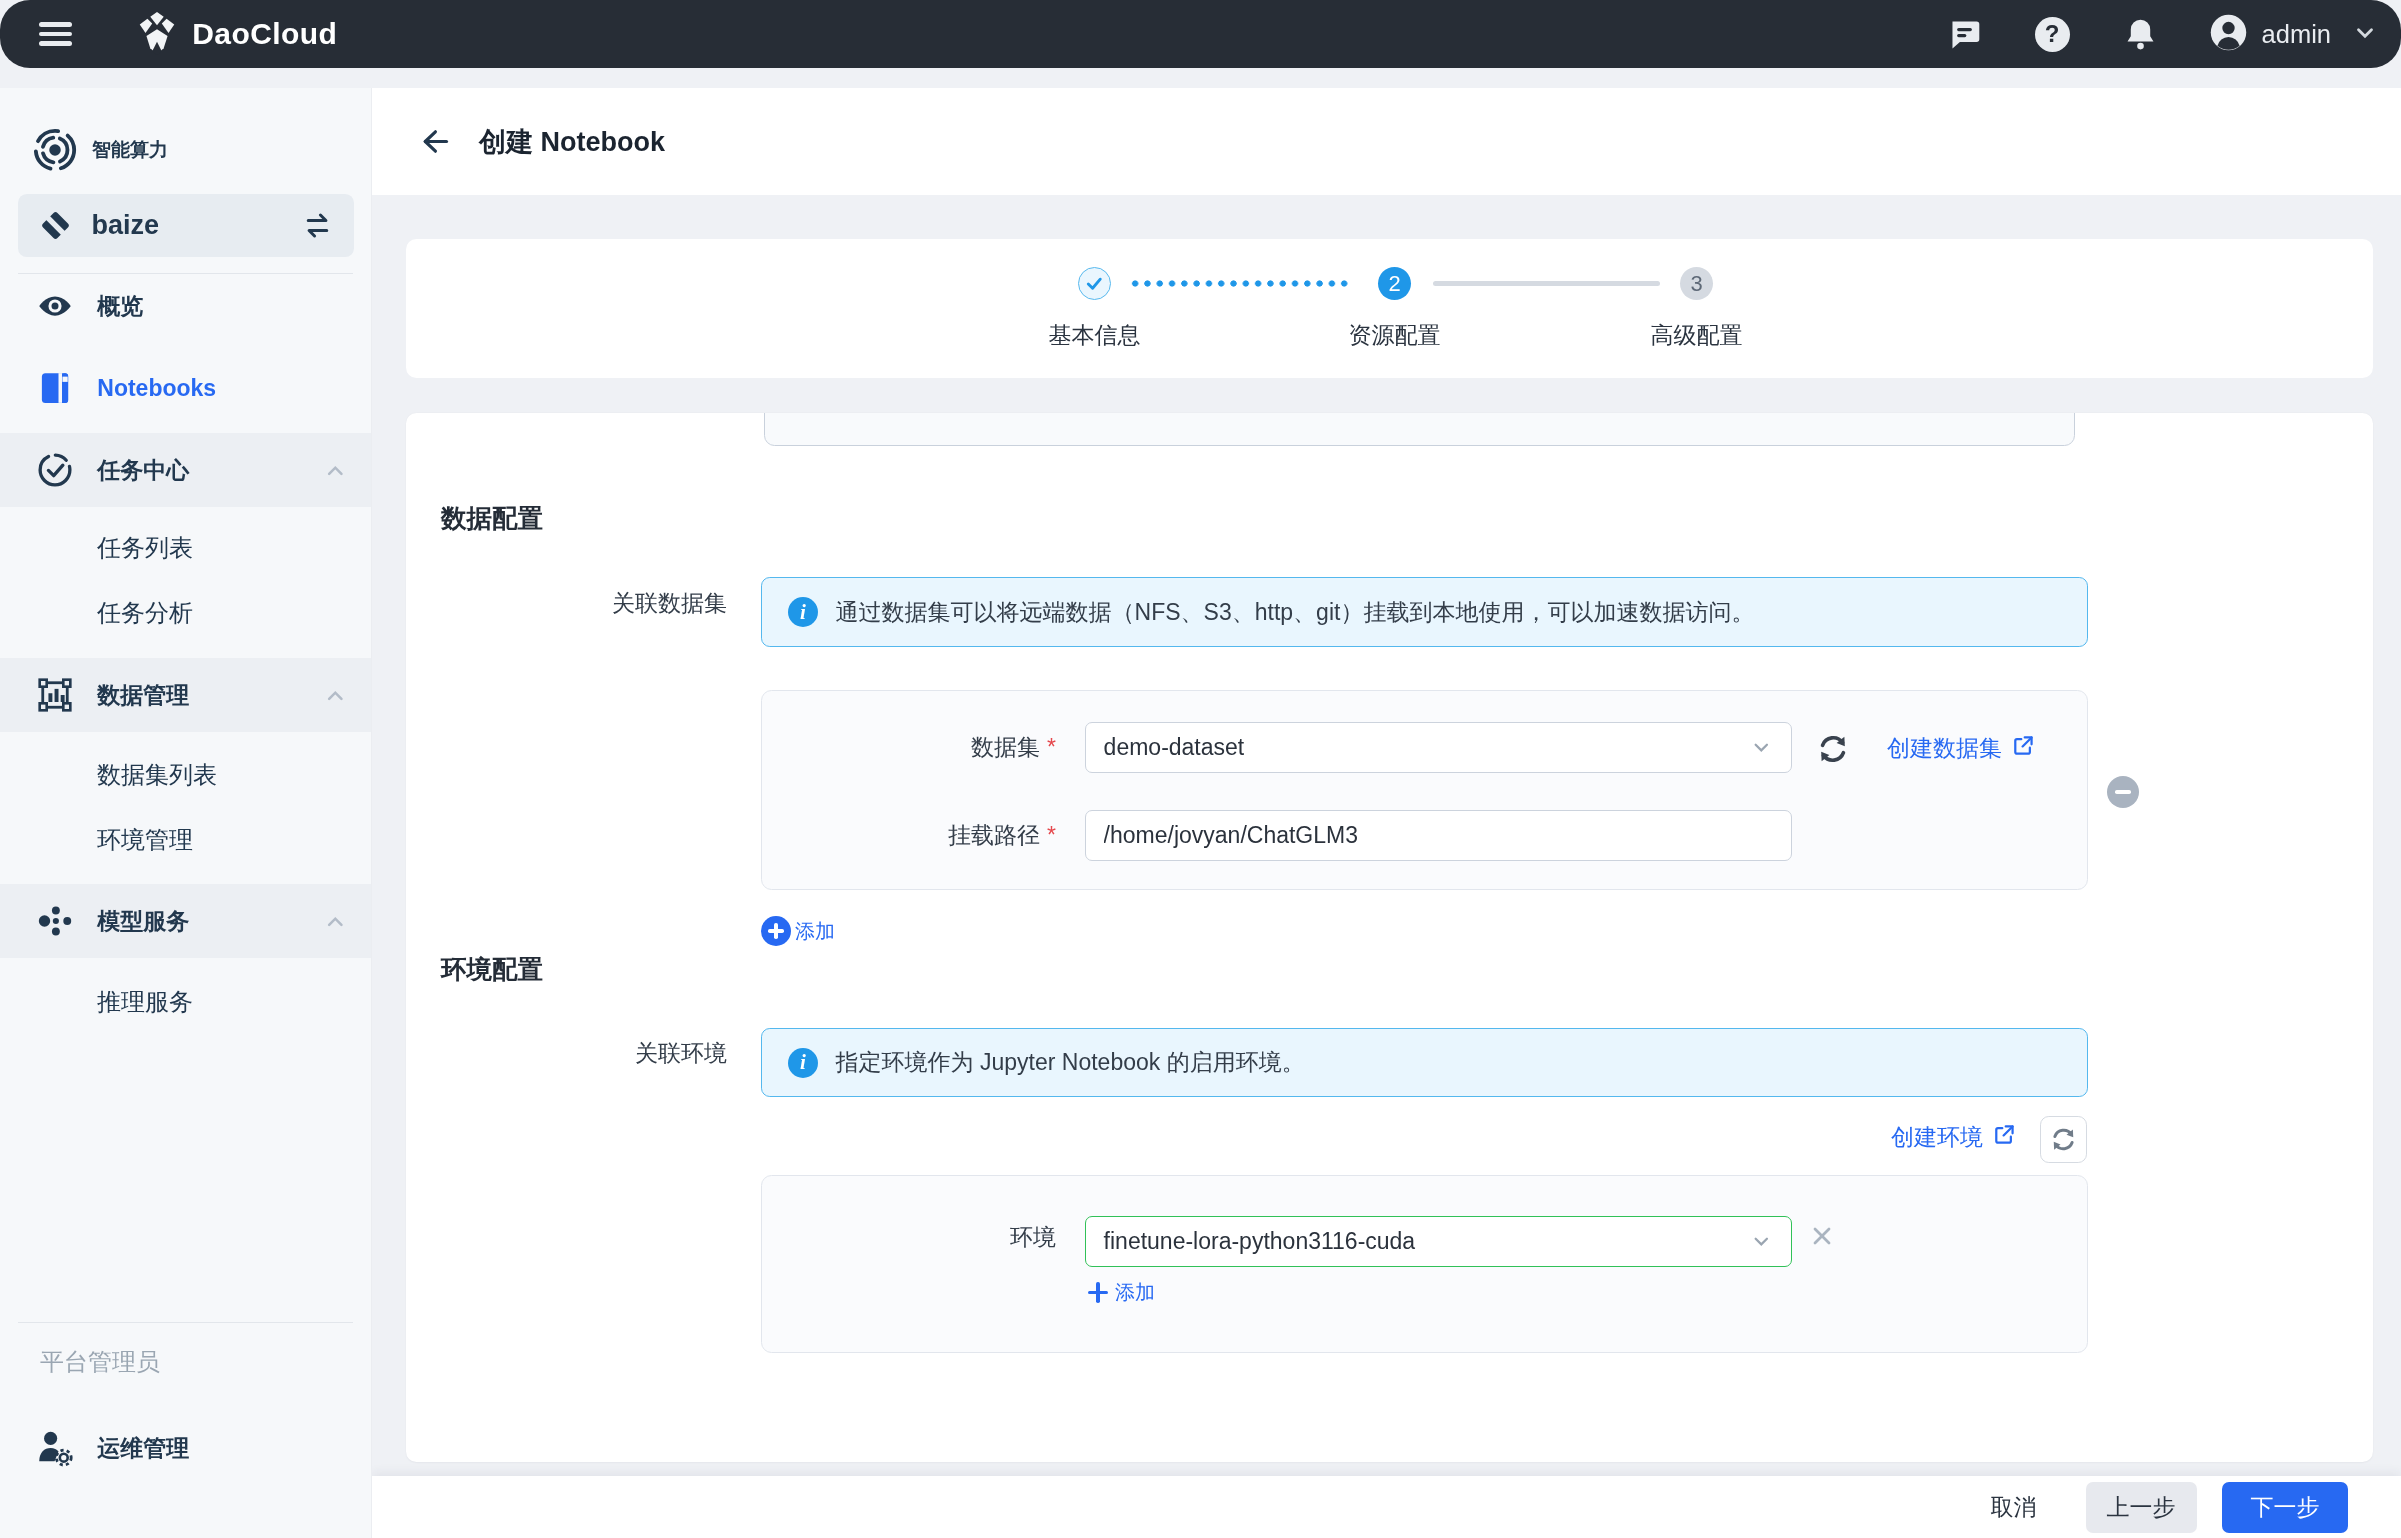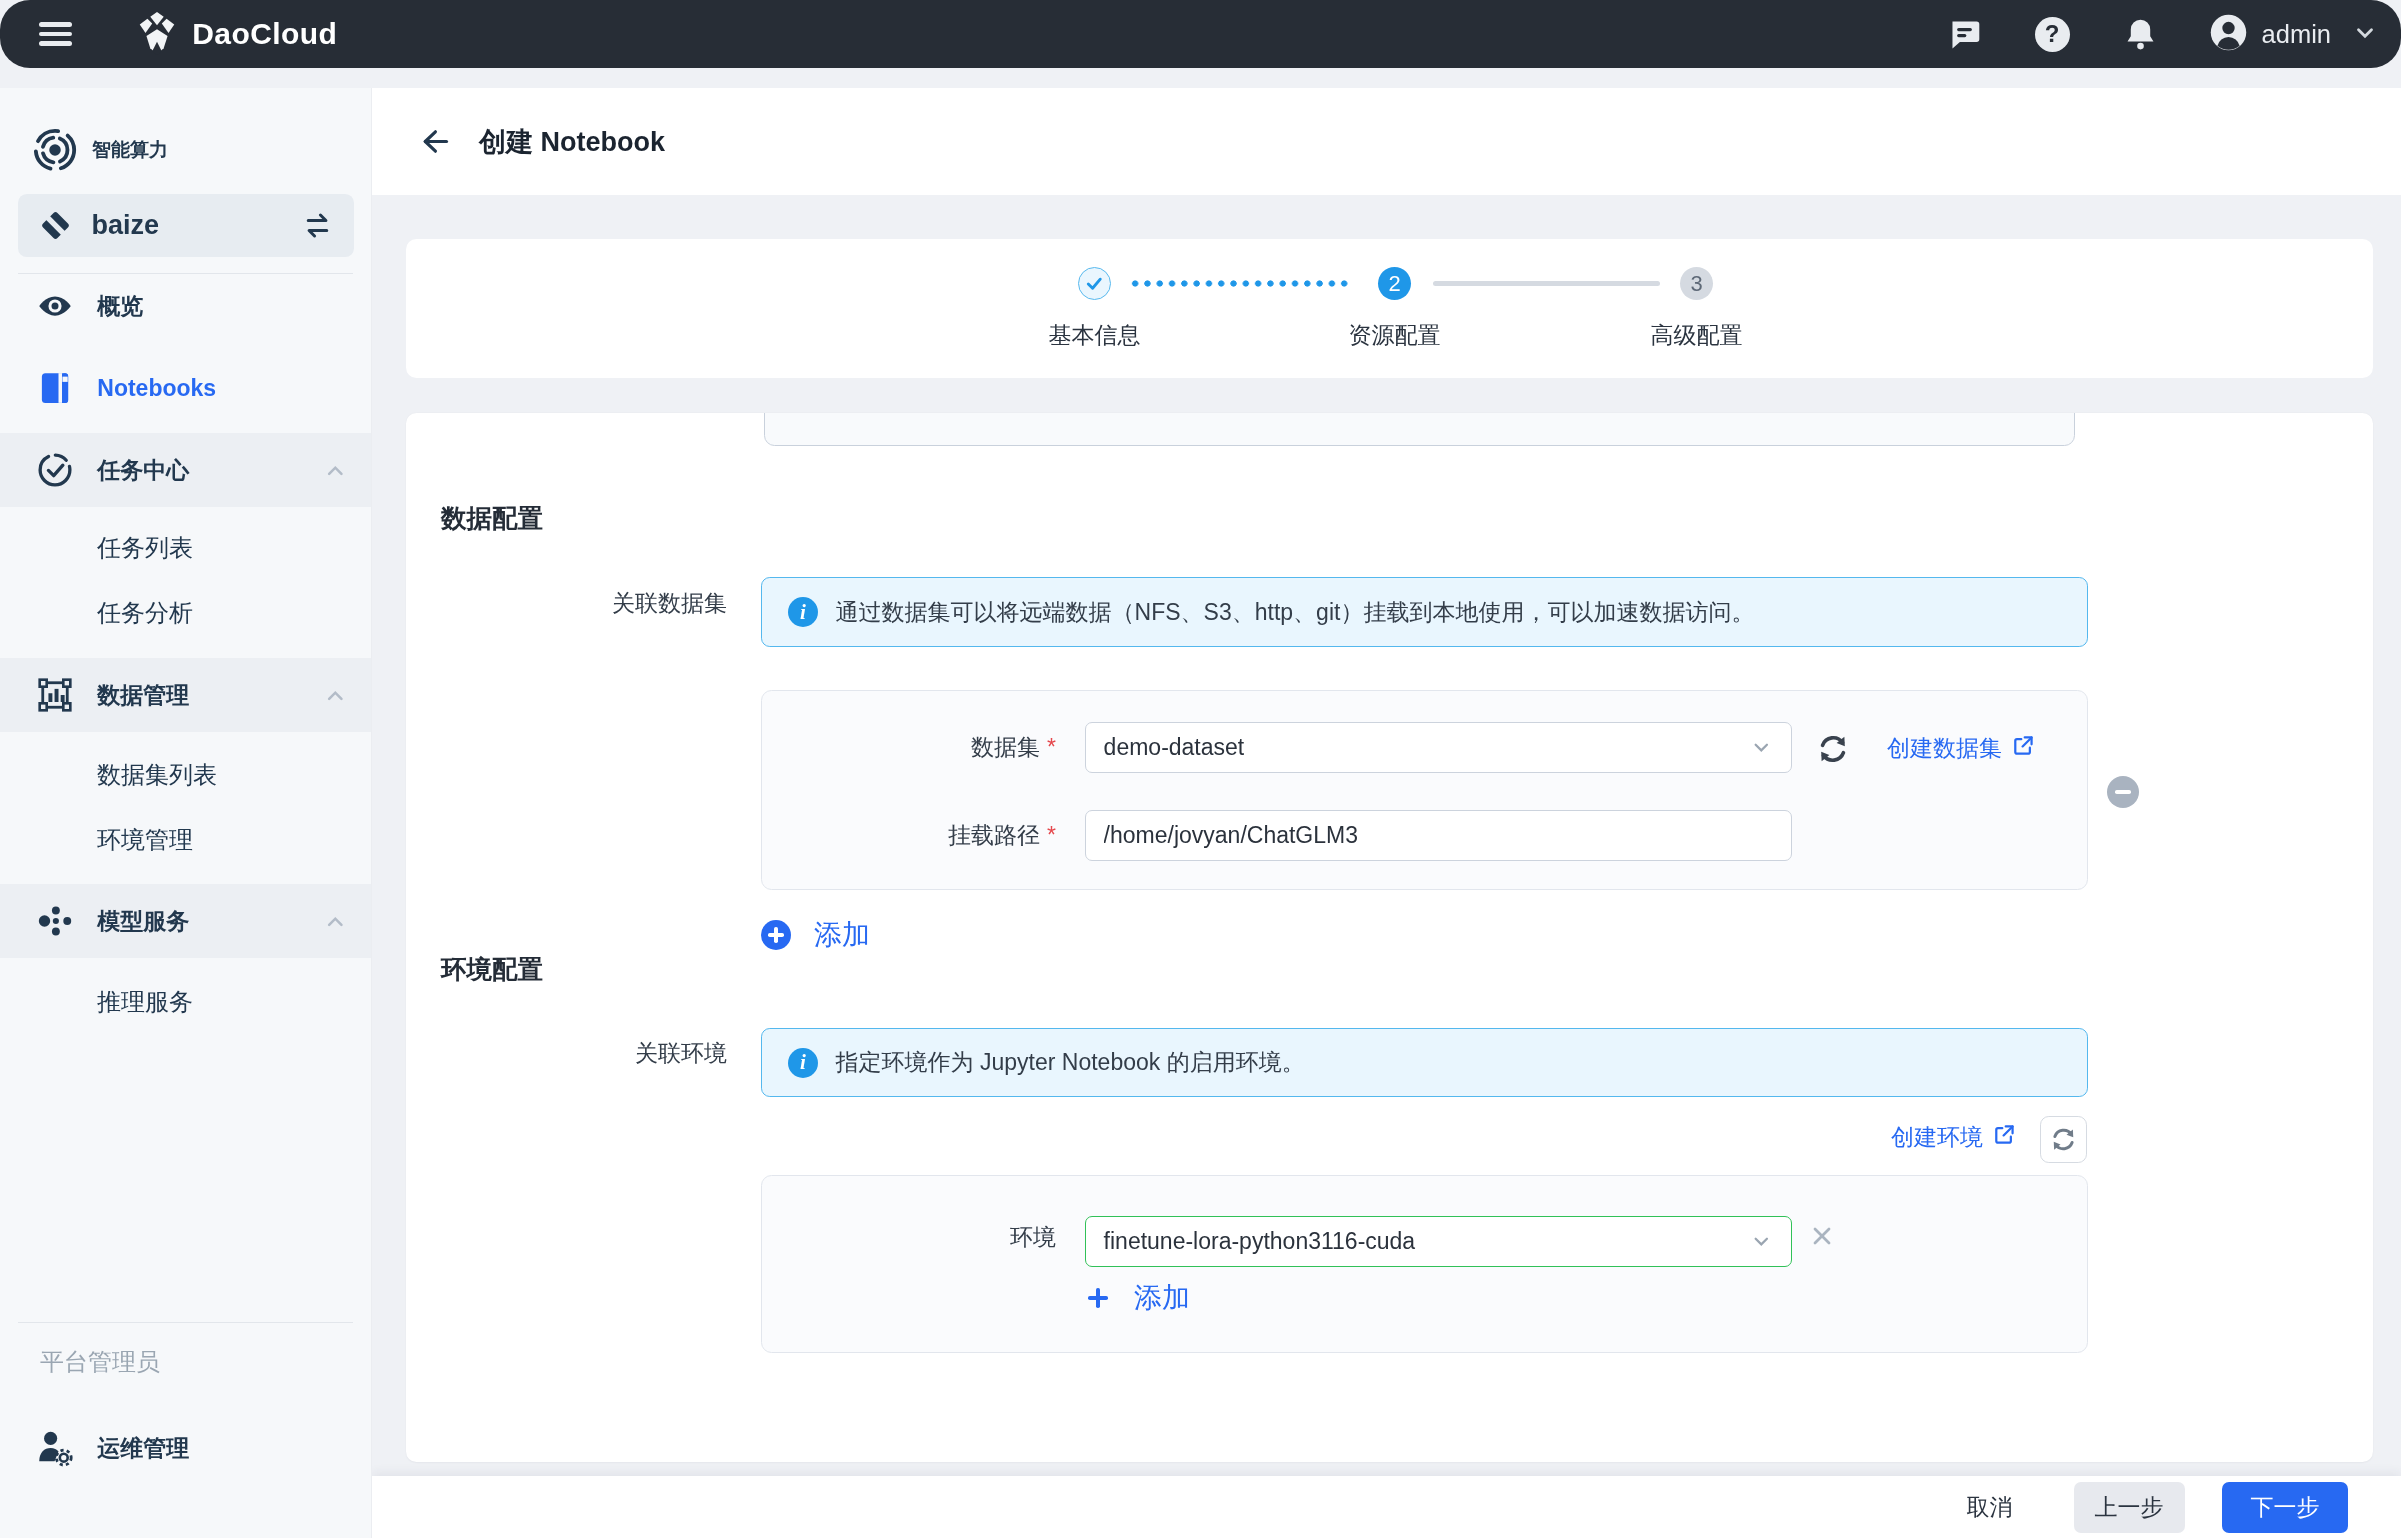--- a/index.html
+++ b/index.html
@@ -74,34 +74,34 @@
   .lab-in { position:absolute; left:0; width:294px; text-align:right; font-size:23px; color:#333d49; line-height:33px; }
   .req { color:#e5484d; margin-left:7px; font-size:23px; }
   .ctl { position:absolute; left:323px; width:707px; height:51px; background:#fff; border:1.8px solid #ccd3dd; border-radius:7px; display:flex; align-items:center; padding:0 17.6px; font-size:23px; color:#2b323c; cursor:pointer; }
   .ctl .chevron { margin-left:auto; display:flex; }
   .ctl-green { border-color:#31c158; }
   .ctl-input { position:absolute; left:323px; width:707px; height:51px; background:#fff; border:1.8px solid #ccd3dd; border-radius:7px; padding:0 17.6px; font-size:23px; color:#2b323c; font-family:inherit; outline:none; }
   .icon-btn-plain { position:absolute; display:flex; cursor:pointer; }
   .link { position:absolute; display:flex; align-items:center; gap:8.8px; color:#2769f2; font-size:23px; cursor:pointer; white-space:nowrap;justify-content:space-between; }
   .minus-btn { position:absolute; left:1701px; top:363px; width:32px; height:32px; border-radius:50%; background:#a9b3c0; display:flex; align-items:center; justify-content:center; cursor:pointer; }
   .minus-btn i { display:block; width:16px; height:4.4px; background:#fff; border-radius:1.8px; }
-  .add-row { display:flex; align-items:center; gap:23px; cursor:pointer; color:#2769f2; font-size:28px; }
+  .add-row { display:flex; align-items:center; gap:4px; cursor:pointer; color:#2769f2; font-size:20px; }
   .add-row-1 { position:absolute; left:355px; top:503px; }
   .add-row-2 { position:absolute; left:323px; top:103px; }
   .plus-circle { position:relative; width:30px; height:30px; border-radius:50%; background:#2769f2; flex:0 0 auto; }
   .plus-circle::before { content:""; position:absolute; left:7px; right:7px; top:50%; height:3.5px; margin-top:-1.8px; background:#fff; border-radius:1.8px; }
   .plus-circle::after { content:""; position:absolute; top:7px; bottom:7px; left:50%; width:3.5px; margin-left:-1.8px; background:#fff; border-radius:1.8px; }
   .plus-glyph { position:relative; width:26px; height:26px; flex:0 0 auto; }
   .plus-glyph::before { content:""; position:absolute; left:2.6px; right:2.6px; top:50%; height:3.5px; margin-top:-1.8px; background:#2769f2; border-radius:1.8px; }
   .plus-glyph::after { content:""; position:absolute; top:2.6px; bottom:2.6px; left:50%; width:3.5px; margin-left:-1.8px; background:#2769f2; border-radius:1.8px; }
   .refresh-btn { position:absolute; left:1634px; top:703px; width:47px; height:47px; background:#fff; border:1.8px solid #d6dbe2; border-radius:8.8px; display:flex; align-items:center; justify-content:center; cursor:pointer; }
   .x-clear { position:absolute; left:1046px; top:46px; display:flex; cursor:pointer; }
 
   
-  .footer { position:absolute; left:0; right:0; bottom:0; height:62px; background:#fff; box-shadow:0 -3.5px 10.5px rgba(36,46,66,.07); display:flex; align-items:center; justify-content:flex-end; padding-right:53px; z-index:10;gap:12px; }
+  .footer { position:absolute; left:0; right:0; bottom:0; height:62px; background:#fff; box-shadow:0 -3.5px 10.5px rgba(36,46,66,.07); display:flex; align-items:center; justify-content:flex-end; padding-right:53px; z-index:10; }
   .btn { display:flex; align-items:center; justify-content:center; font-size:23px; border-radius:7px; cursor:pointer; }
   .btn-cancel { color:#2b3440; margin-right:49px; }
   .btn-prev { width:111px; height:51px; background:#e7e9ee; color:#2b3440; margin-right:25.5px; }
   .btn-next { width:126px; height:51px; background:#2769f2; color:#fff; }
 </style>
 </head>
 <body>
 
 <header class="topbar">
   <div class="hamburger">

